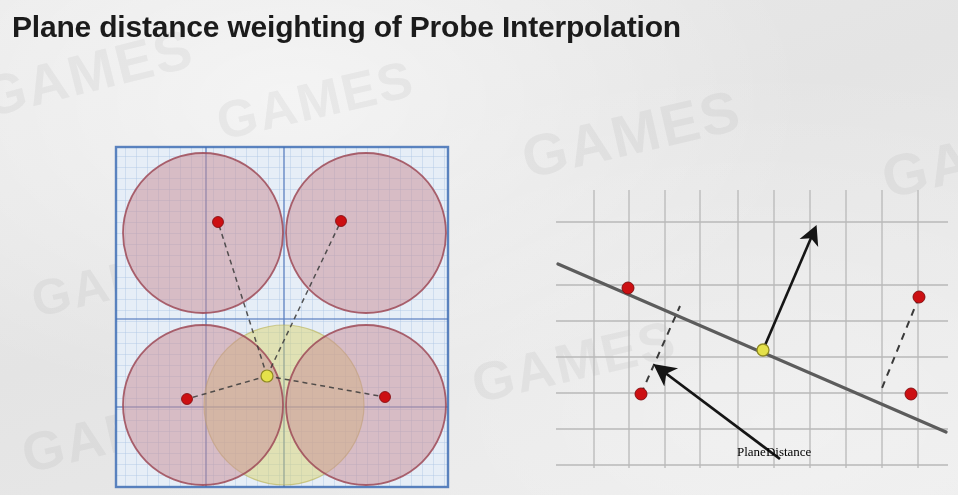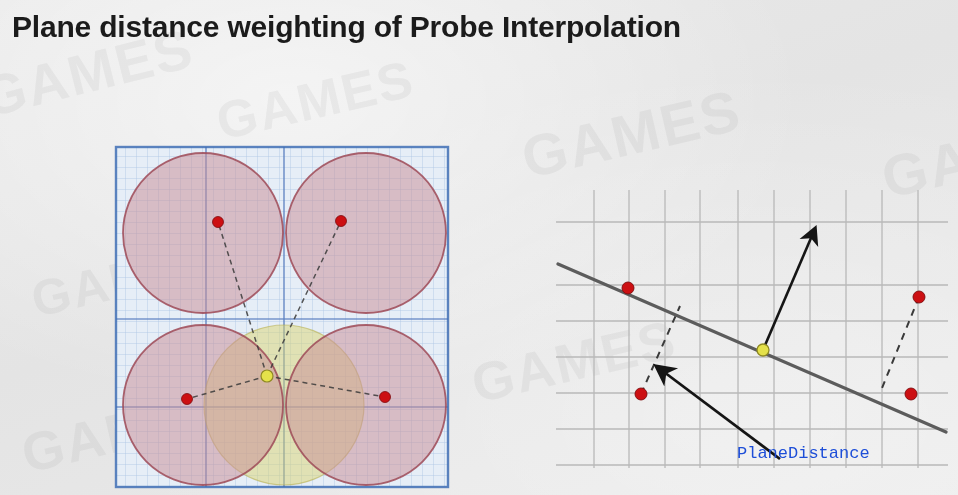--- a/index.html
+++ b/index.html
@@ -65,23 +65,23 @@
     position: absolute;
     left: 552px;
     top: 176px;
     width: 400px;
     height: 300px;
   }
   #plane-distance-label {
     position: absolute;
     left: 737px;
     top: 444px;
-    font-size: 17px;
-    color: #1d4ed8;
-    font-family: Liberation Mono, monospace;
+    font-size: 13px;
+    color: #000000;
+    font-family: Liberation Serif, serif;
     white-space: nowrap;
   }
 </style>
 </head>
 <body>
 
 <div id="slide">
 
   <div id="paper-texture"></div>
 

